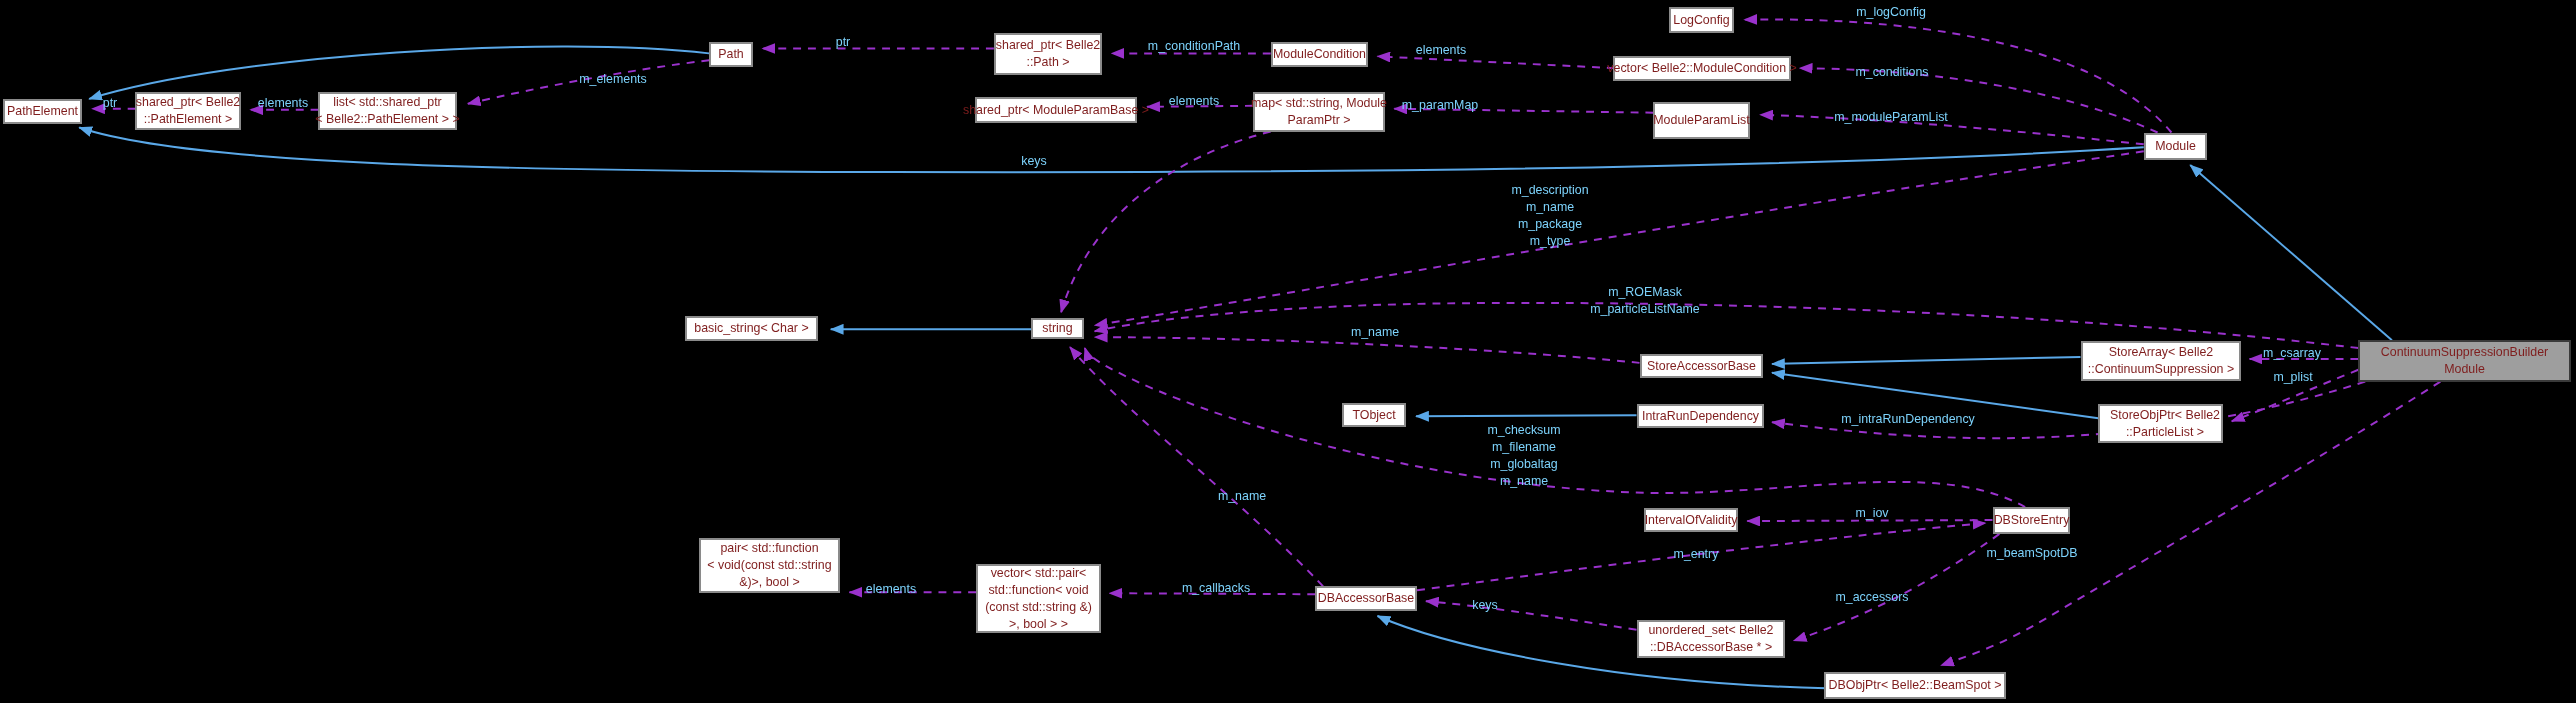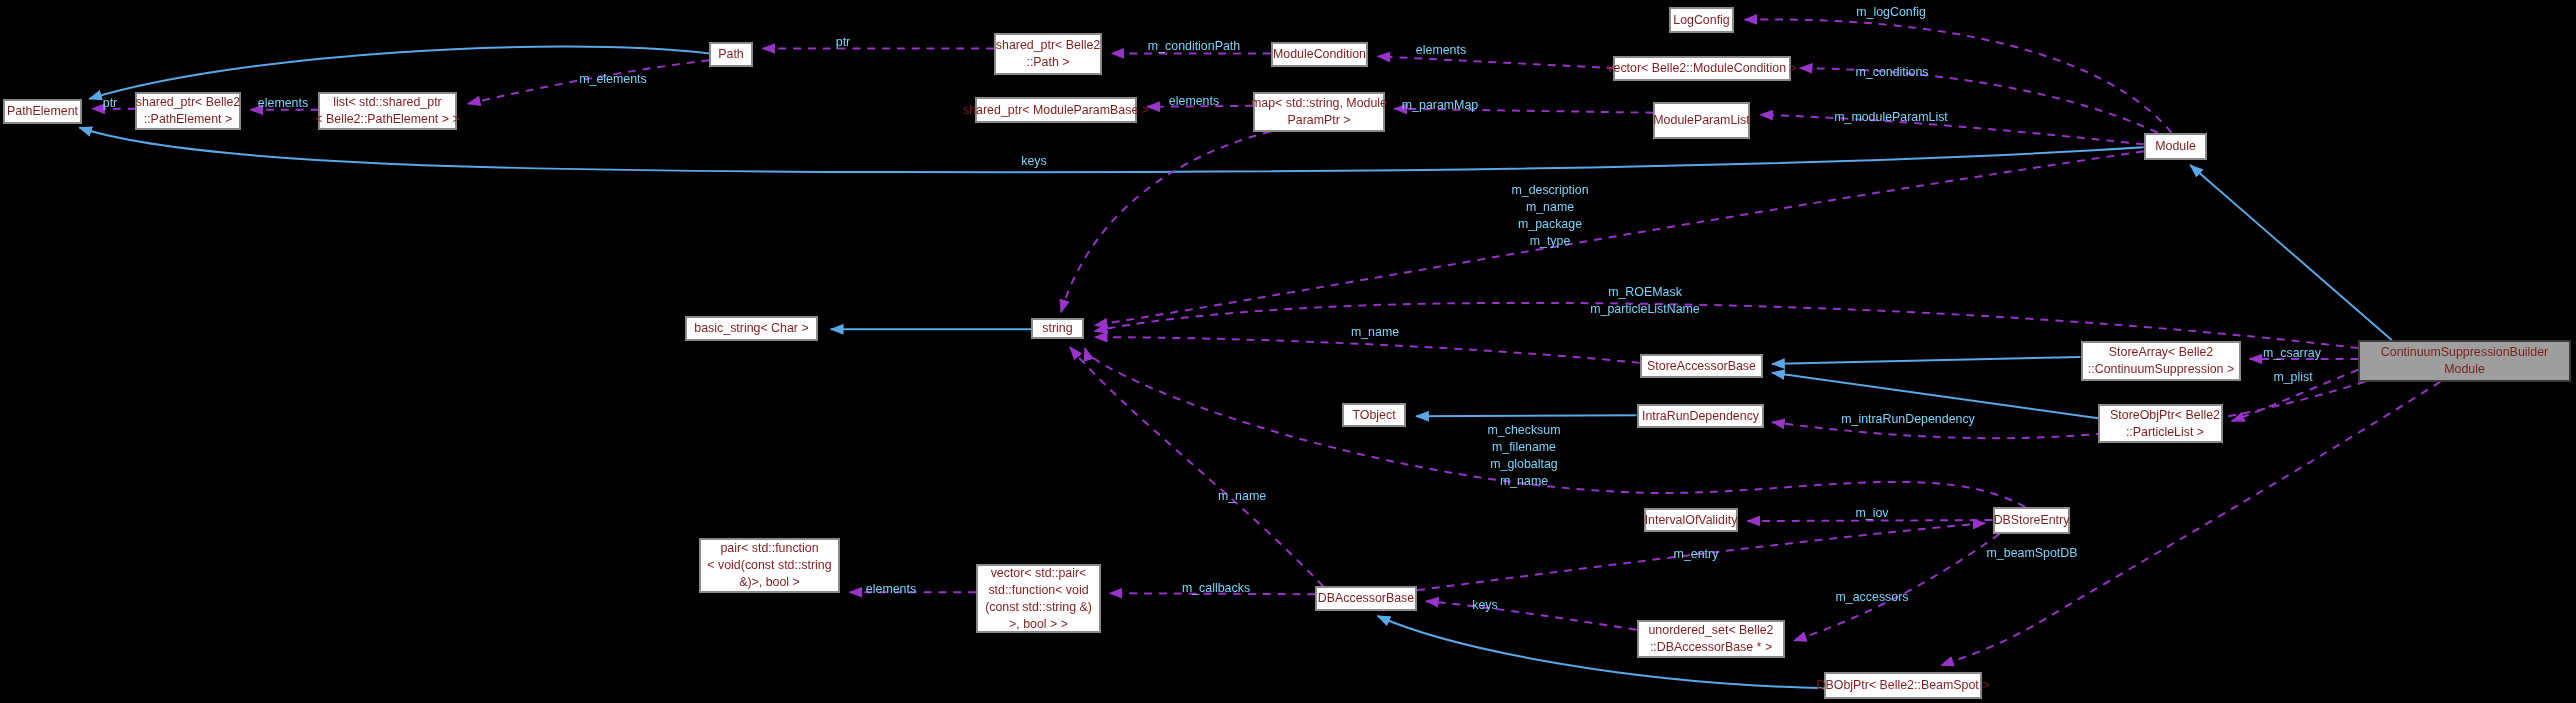--- a/index.html
+++ b/index.html
@@ -153,21 +153,21 @@
       <span>(const std::string &amp;)</span>
       <span>&gt;, bool &gt; &gt;</span>
     </div>
 <div class="node" style="left:1315px;top:586px;width:102px;height:25px;">
       <span>DBAccessorBase</span>
     </div>
 <div class="node" style="left:1637px;top:620px;width:148px;height:38px;">
       <span>unordered_set&lt; Belle2</span>
       <span>::DBAccessorBase * &gt;</span>
     </div>
-<div class="node" style="left:1824px;top:672px;width:158px;height:27px;">
+<div class="node" style="left:1824px;top:672px;width:182px;height:27px;">
       <span>DBObjPtr&lt; Belle2::BeamSpot &gt;</span>
     </div>
 
 <div class="elabel" style="left:110px;top:103px;">ptr</div>
 <div class="elabel" style="left:283px;top:103px;">elements</div>
 <div class="elabel" style="left:613px;top:79px;">m_elements</div>
 <div class="elabel" style="left:843px;top:42px;">ptr</div>
 <div class="elabel" style="left:1194px;top:46px;">m_conditionPath</div>
 <div class="elabel" style="left:1441px;top:50px;">elements</div>
 <div class="elabel" style="left:1891px;top:12px;">m_logConfig</div>

